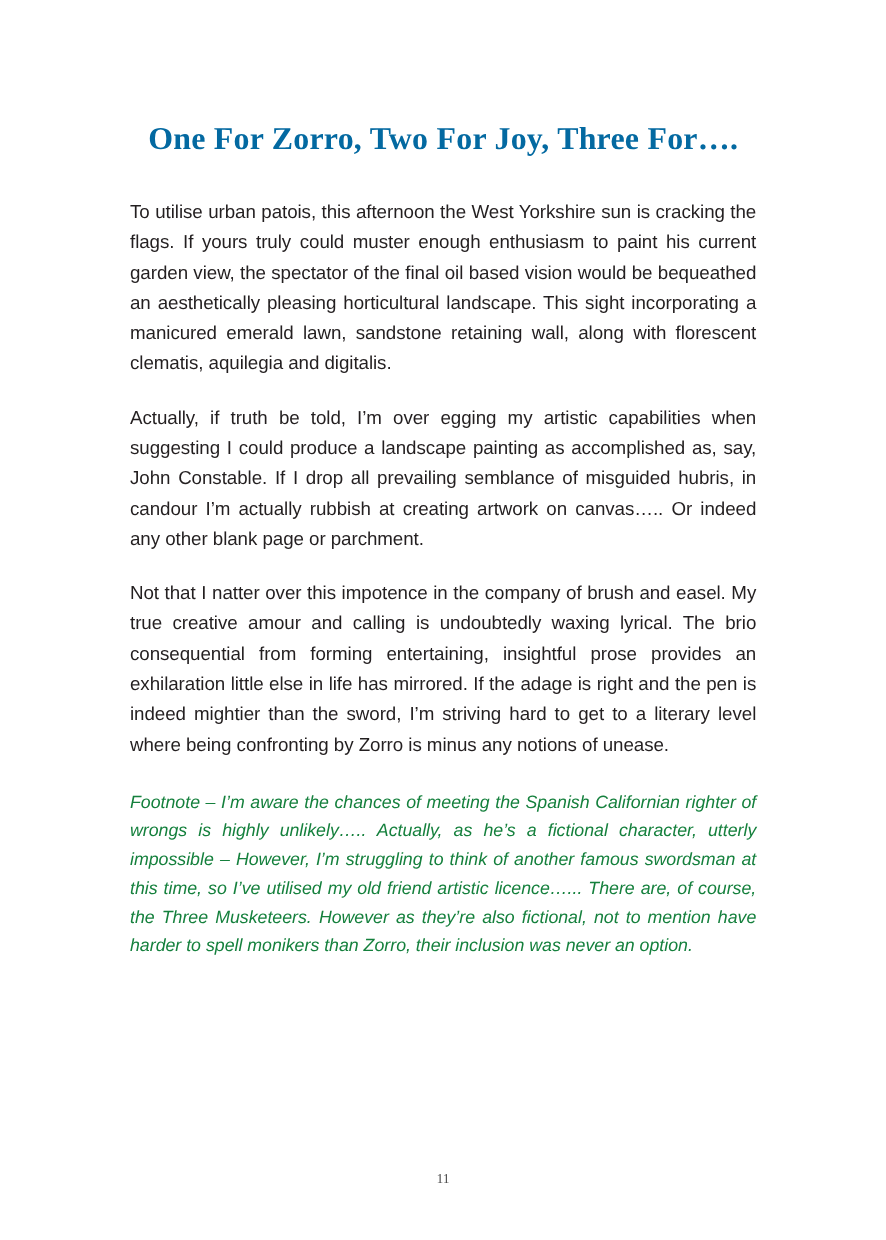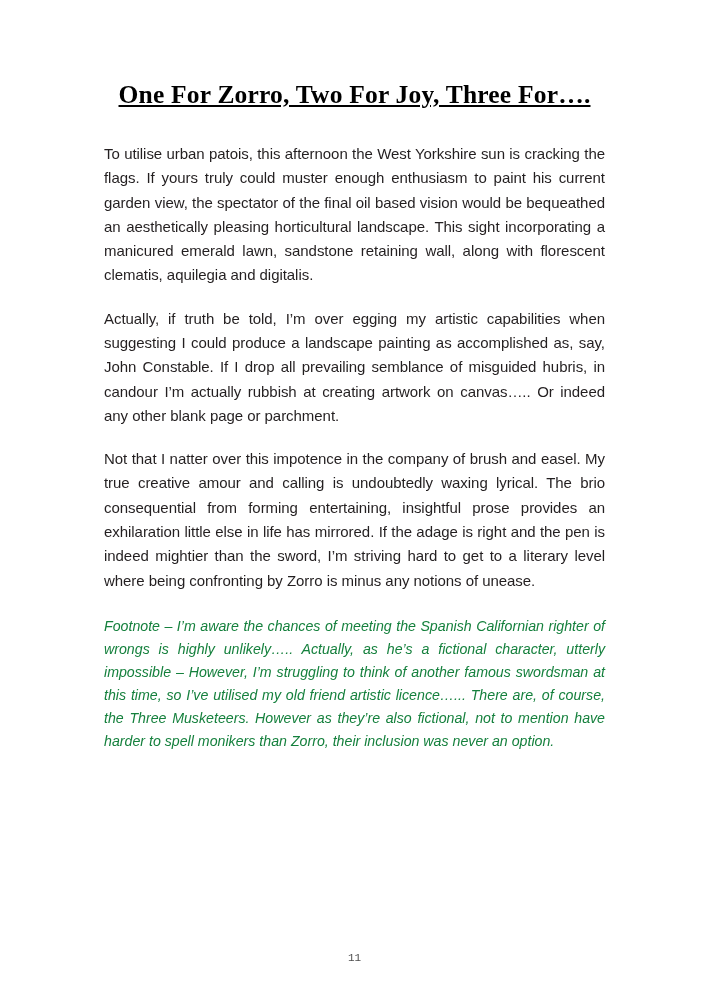--- a/index.html
+++ b/index.html
@@ -21,24 +21,23 @@
     box-sizing: border-box;
     padding: 78px 104px 0 104px;
   }
   .doc-title {
     font-family: "Liberation Serif", serif;
     font-weight: bold;
     font-size: 25.5px;
     line-height: 1.33;
     text-align: center;
     letter-spacing: 0.2px;
-    margin: 0 0 30px 0;
-    color: #000000;
+    margin: 16px 0 30px 0;
+    color: #0369a1;
     padding: 0 2px;
-    text-decoration: underline;
   }
   .body-text p {
     margin: 0 0 19px 0;
     font-size: 15px;
     line-height: 1.62;
     text-align: justify;
     text-justify: inter-word;
     color: #231f20;
     letter-spacing: -0.05px;
   }
@@ -53,23 +52,23 @@
     color: #15803d;
     margin: 0;
   }
   .footnote-block {
     margin-top: 22px;
   }
   .page-number {
     position: absolute;
     left: 0;
     right: 0;
-    bottom: 28px;
+    bottom: 43px;
     text-align: center;
-    font-family: Liberation Mono, monospace;
+    font-family: Liberation Serif, serif;
     font-size: 11px;
     color: #4d4d4d;
   }
 </style>
 </head>
 <body>
 
 <div class="page">
 
   <h1 class="doc-title">One For Zorro, Two For Joy, Three For….</h1>

